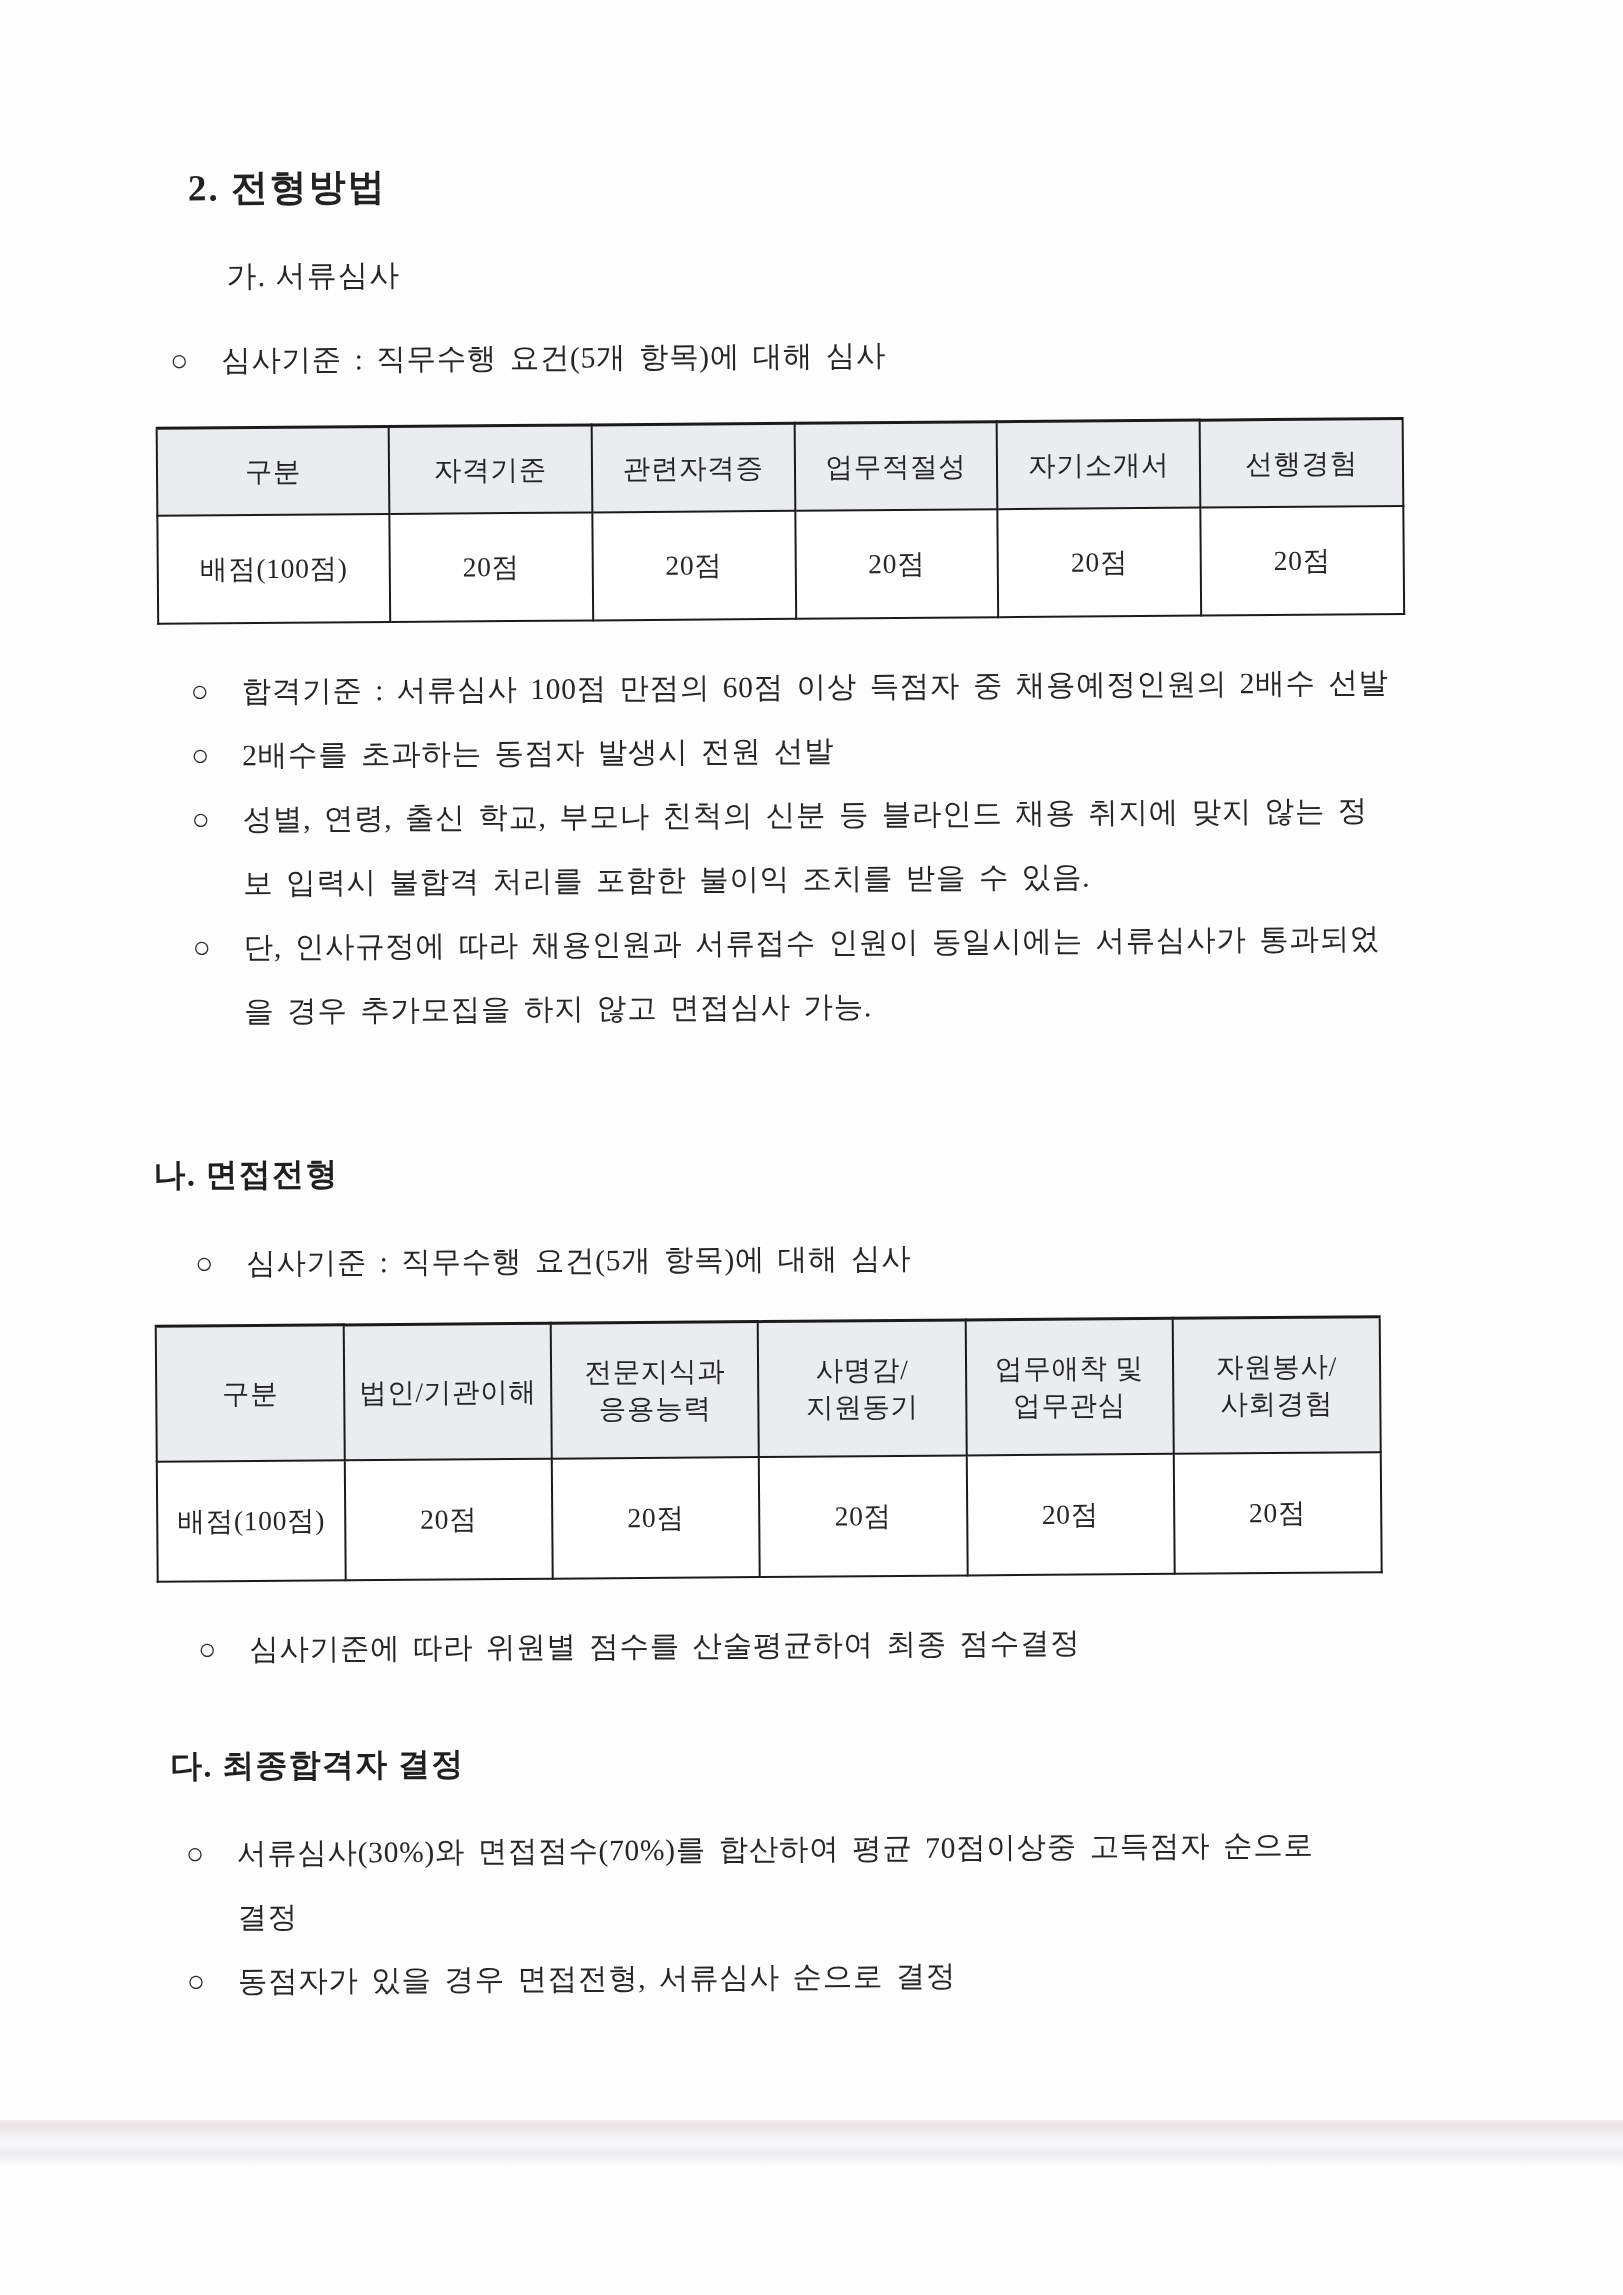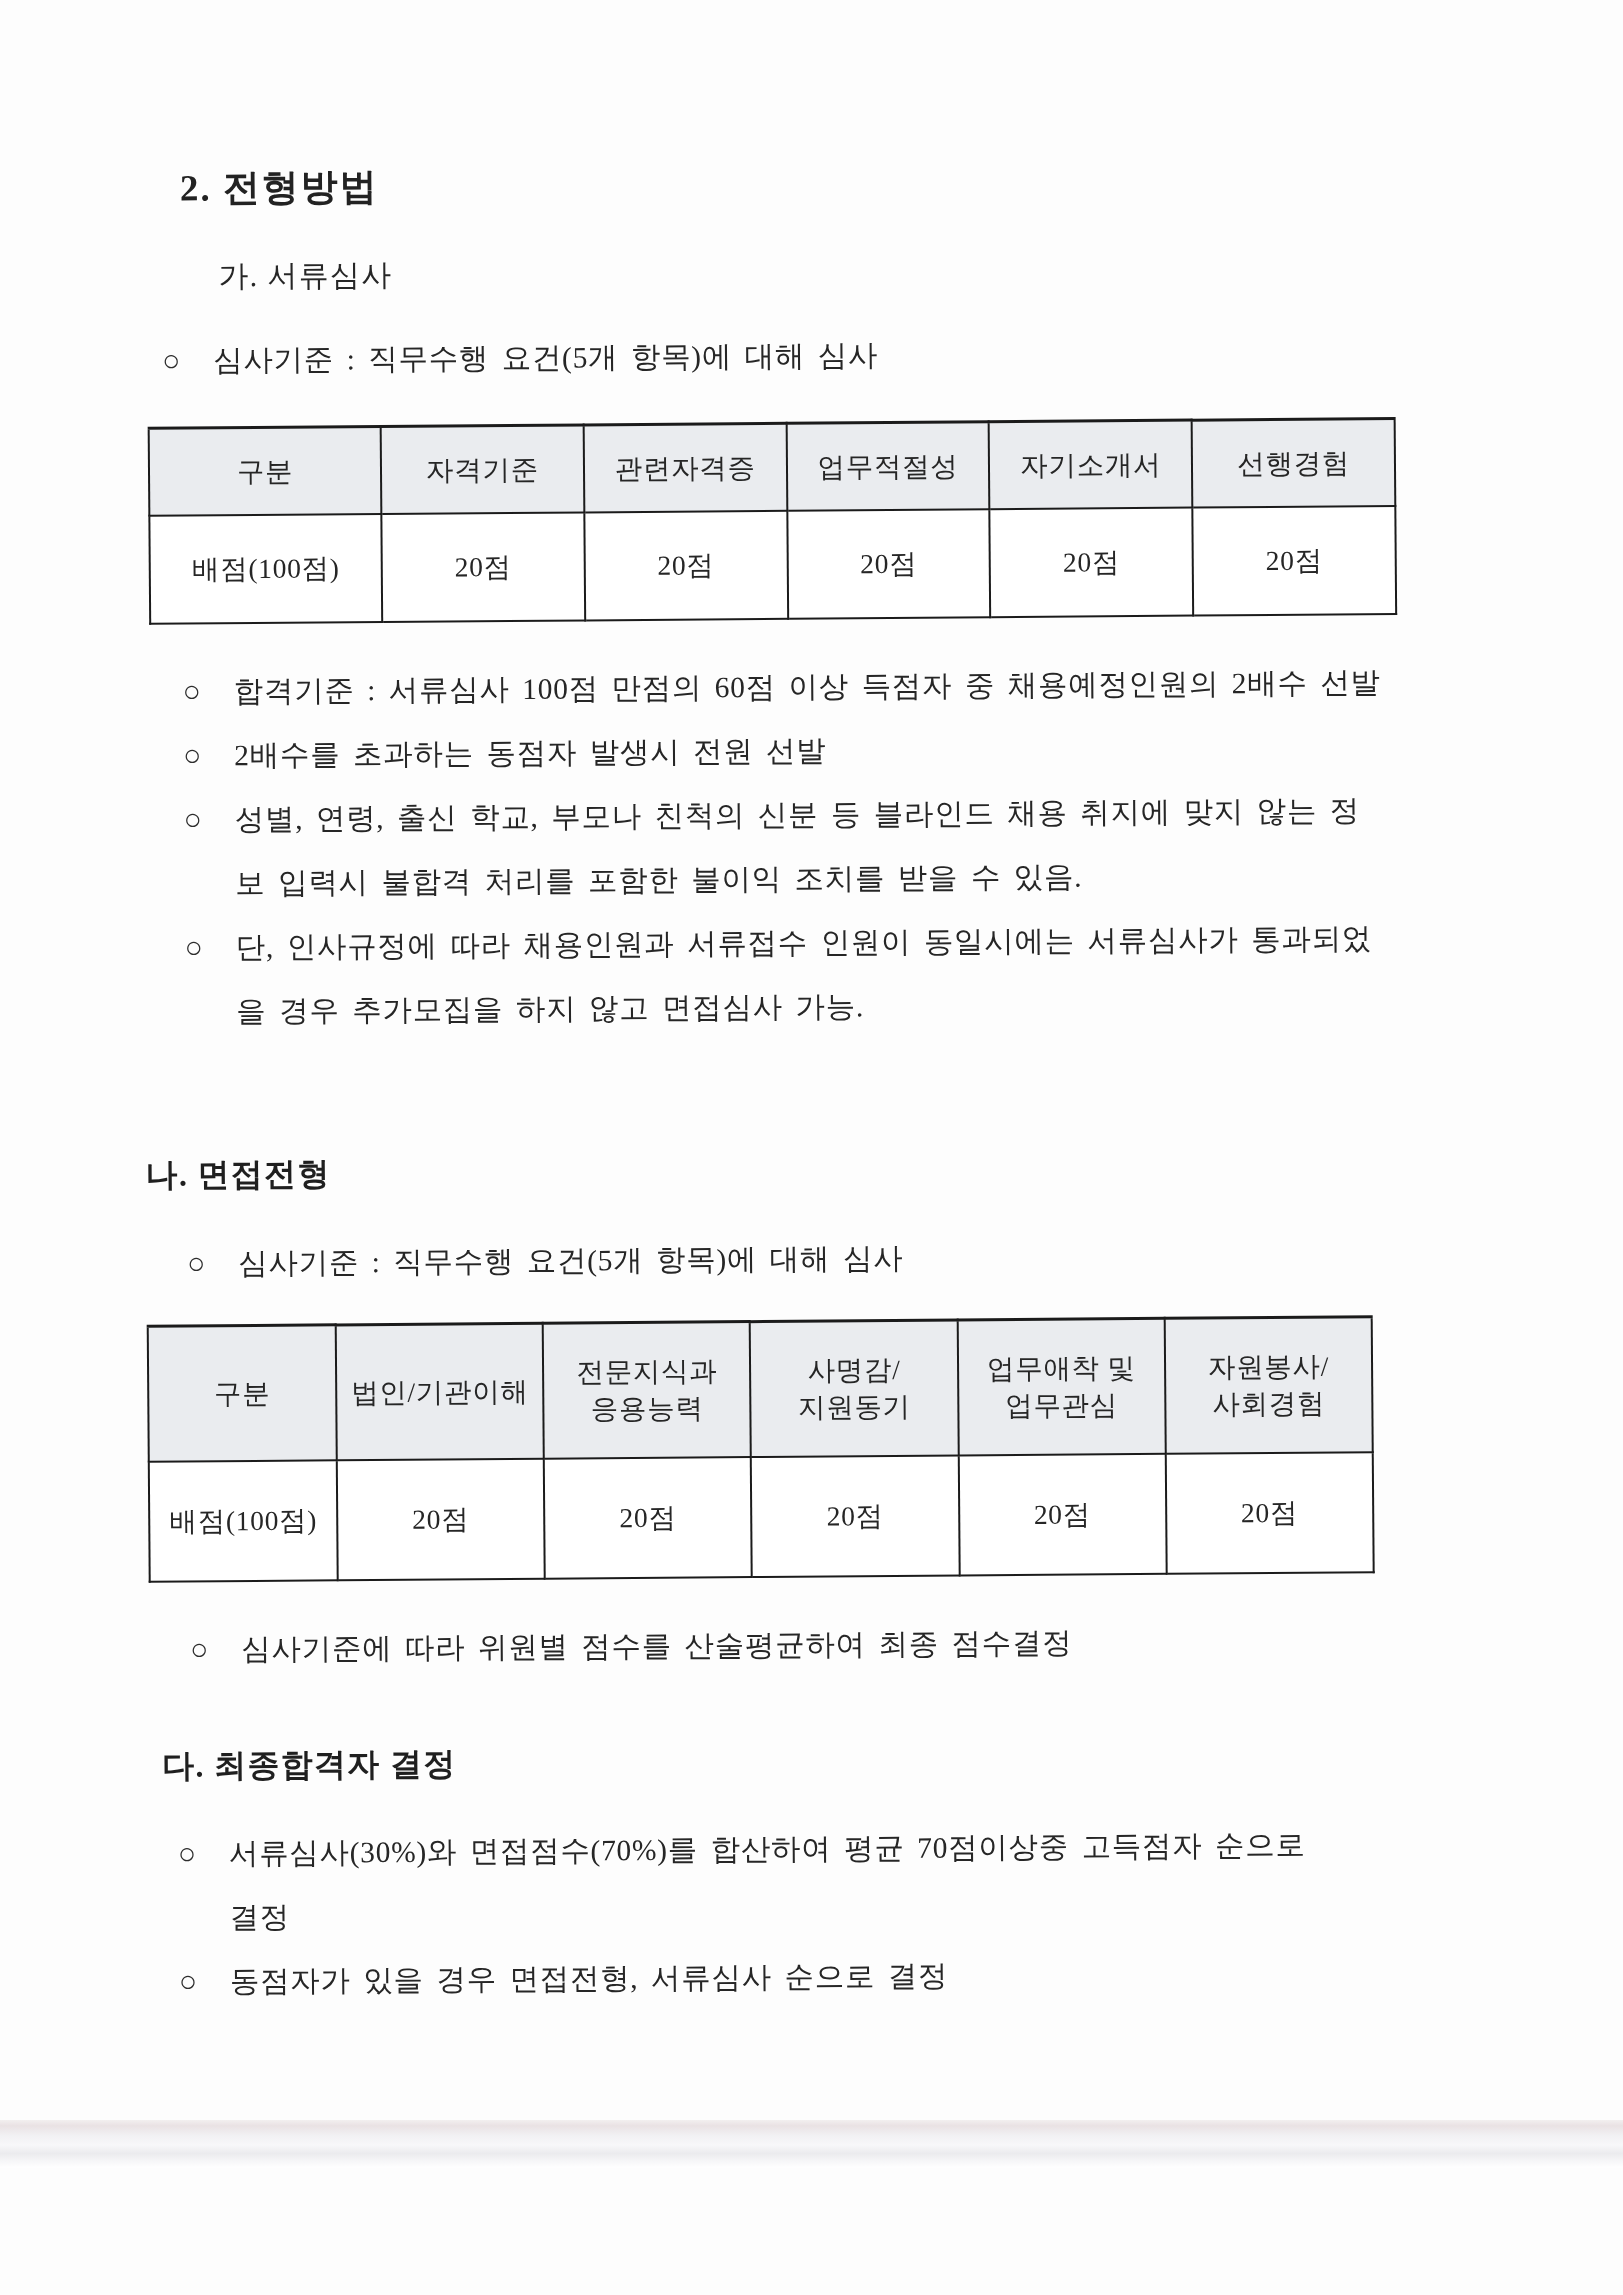--- a/index.html
+++ b/index.html
@@ -7,20 +7,21 @@
   body {
     width: 1623px; height: 2295px;
     font-family: "Liberation Serif", "DejaVu Serif", serif;
     color: #262626;
   }
   .page {
     position: relative;
     width: 1623px; height: 2295px;
     background: #fdfdfd;
     overflow: hidden;
+    padding-left: 8px;
   }
   .tilt {
     transform: rotate(-0.45deg);
     transform-origin: 0 55%;
   }
   .content { padding-top: 165px; }
 
   .main-title {
     margin-left: 187px;
     font-size: 37px; font-weight: bold;

